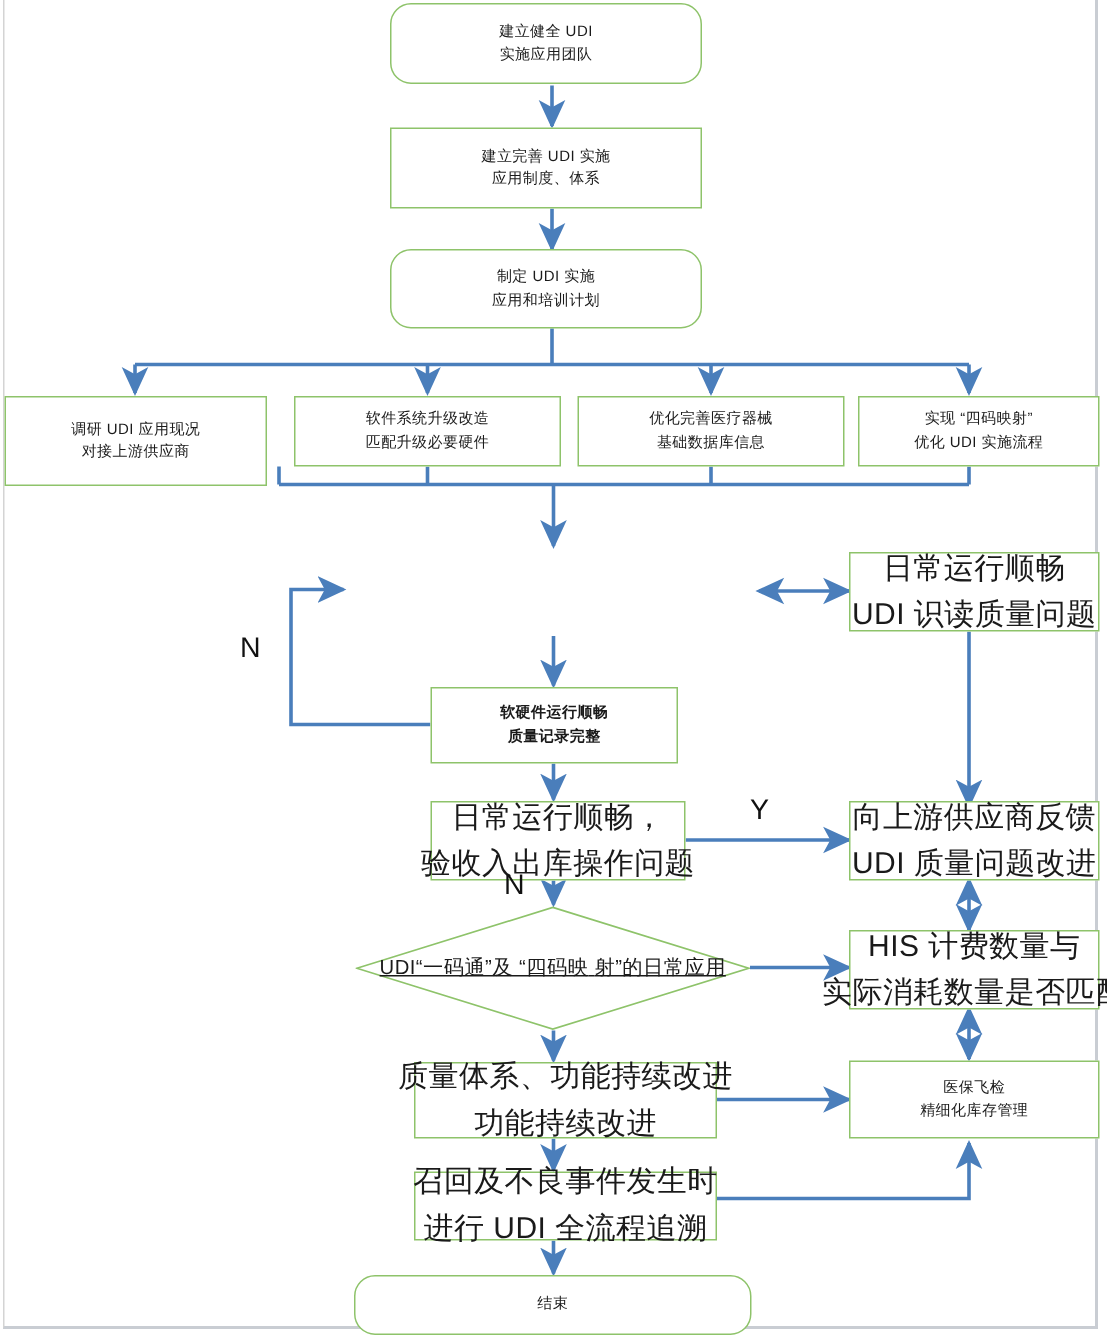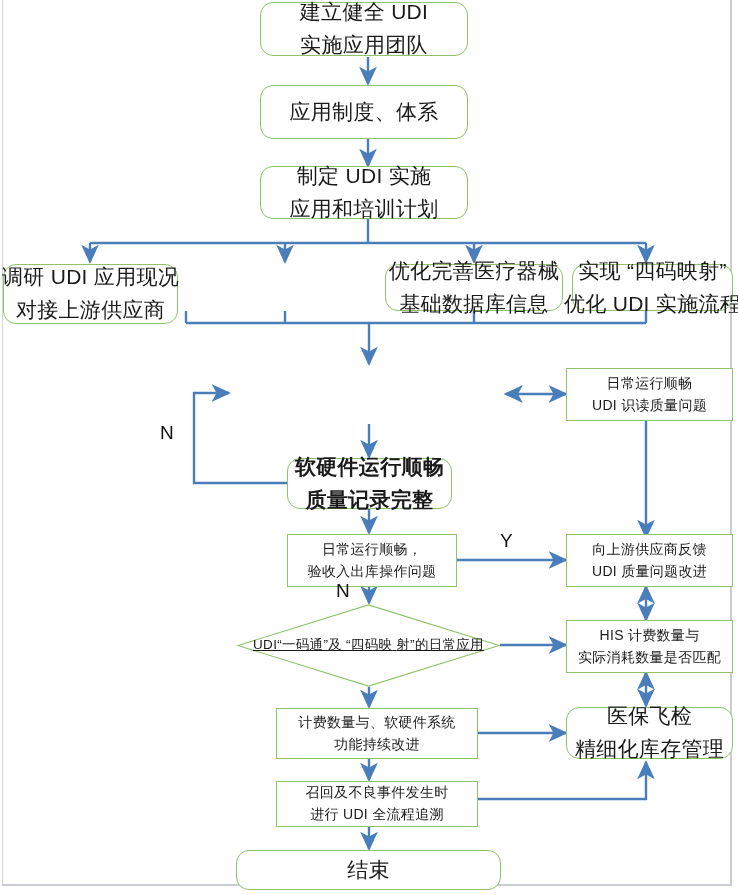--- a/index.html
+++ b/index.html
@@ -45,22 +45,22 @@
   }
   .diamond .dshape{position:absolute;left:0;top:0;width:100%;height:100%;}
   .diamond .dtext{position:relative;z-index:2;}
   .edgelabel{
     position:absolute;
     color:#111;
     font-size:19px;
     font-weight:400;
     font-family:"Liberation Sans","DejaVu Sans",sans-serif;
   }
-  .f15{font-size:21px;border-radius:13px;}
-  .f14{font-size:14px;}
+  .f15{font-size:10px;}
+  .f14{font-size:20px;}
   .f13{font-size:13.5px;}
 </style>
 </head>
 <body>
 
 <div id="canvas">
 
   <div id="canvas-border"></div>
 
   <svg id="wires" viewBox="0 0 738 895" xmlns="http://www.w3.org/2000/svg">
@@ -123,33 +123,38 @@
       <path d="M369,827 L369,849" marker-end="url(#ah)"></path>
     </g>
   </svg>
 
   <div class="node round f15" style="left:260px;top:2px;width:208px;height:54px;">
     <span class="ln">建立健全 UDI</span>
     <span class="ln">实施应用团队</span>
   </div>
 
   <div class="node rect f15" style="left:260px;top:85px;width:208px;height:54px;">
+    <span class="ln">建立完善 UDI 实施</span>
     <span class="ln">应用制度、体系</span>
   </div>
 
   <div class="node round f15" style="left:260px;top:166px;width:208px;height:53px;">
     <span class="ln">制定 UDI 实施</span>
     <span class="ln">应用和培训计划</span>
   </div>
 
   <div class="node rect f15" style="left:3px;top:264px;width:175px;height:60px;">
     <span class="ln">调研 UDI 应用现况</span>
     <span class="ln">对接上游供应商</span>
   </div>
 
+  <div class="node rect f15" style="left:196px;top:264px;width:178px;height:47px;">
+    <span class="ln">软件系统升级改造</span>
+    <span class="ln">匹配升级必要硬件</span>
+  </div>
 
   <div class="node rect f15" style="left:385px;top:264px;width:178px;height:47px;">
     <span class="ln">优化完善医疗器械</span>
     <span class="ln">基础数据库信息</span>
   </div>
 
   <div class="node rect f15" style="left:572px;top:264px;width:161px;height:47px;">
     <span class="ln">实现 “四码映射”</span>
     <span class="ln">优化 UDI 实施流程</span>
   </div>
@@ -184,21 +189,21 @@
       <span class="ln">射”的日常应用</span>
     </div>
   </div>
 
   <div class="node rect f14" style="left:566px;top:620px;width:167px;height:53px;">
     <span class="ln">HIS 计费数量与</span>
     <span class="ln">实际消耗数量是否匹配</span>
   </div>
 
   <div class="node rect f14" style="left:276px;top:708px;width:202px;height:51px;">
-    <span class="ln">计费数量与、软硬件系统</span>
+    <span class="ln">质量体系、功能持续改进</span>
     <span class="ln">功能持续改进</span>
   </div>
 
   <div class="node rect f15" style="left:566px;top:707px;width:167px;height:52px;">
     <span class="ln">医保飞检</span>
     <span class="ln">精细化库存管理</span>
   </div>
 
   <div class="node rect f14" style="left:276px;top:781px;width:202px;height:46px;">
     <span class="ln">召回及不良事件发生时</span>

